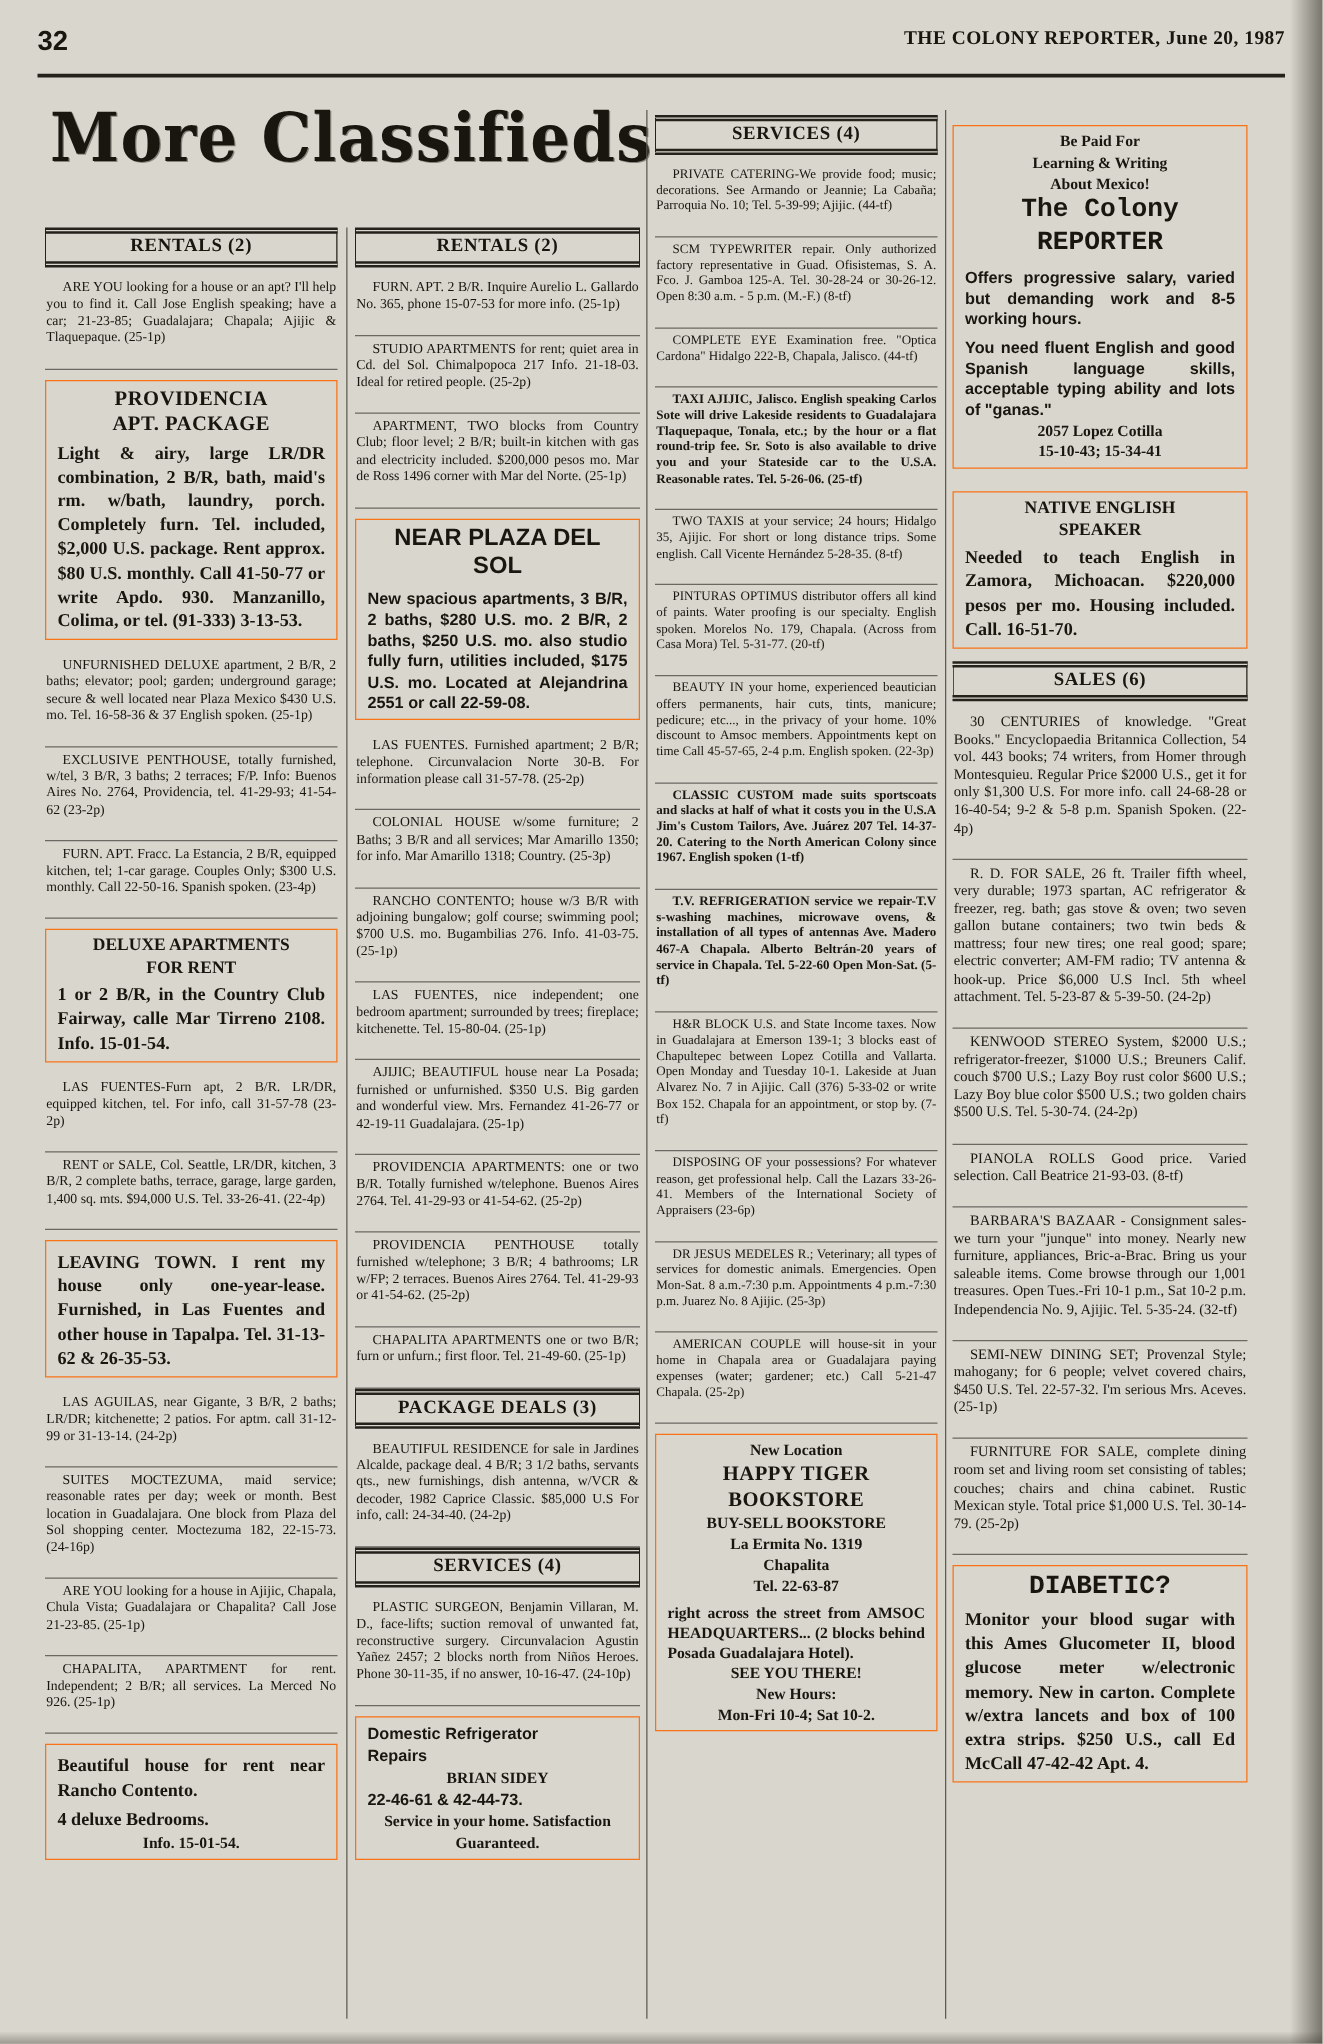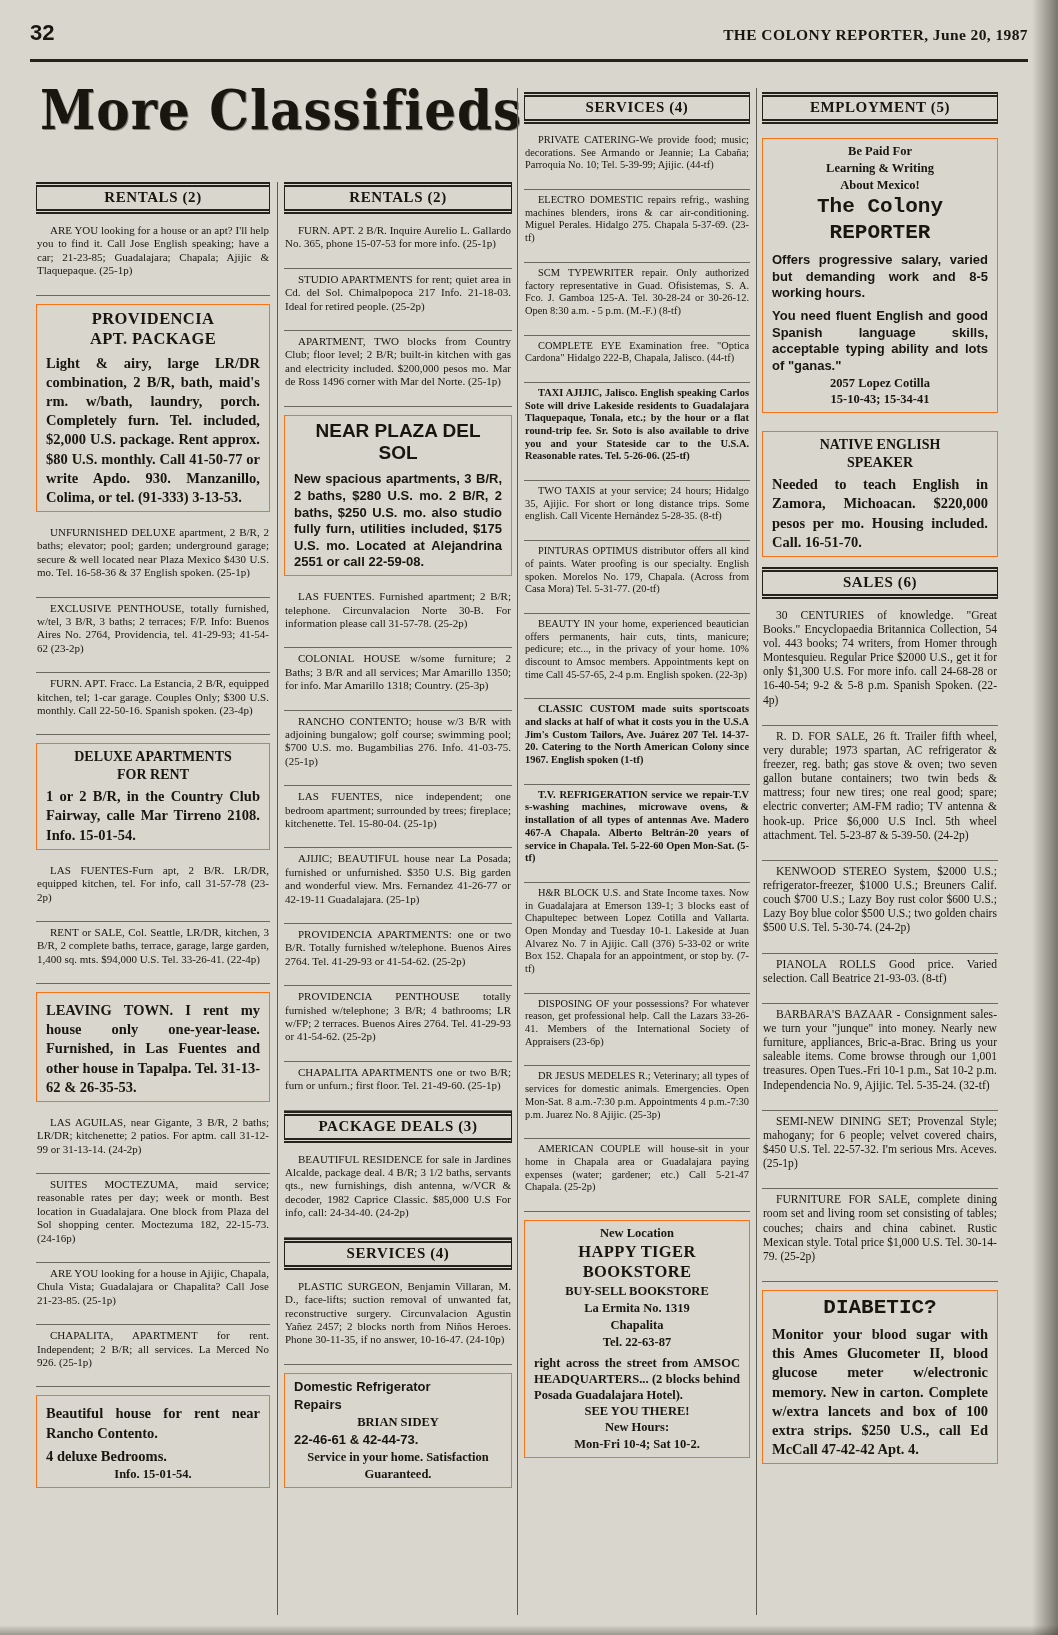--- a/index.html
+++ b/index.html
@@ -4,21 +4,21 @@
 <style>
   html,body{margin:0;padding:0;background:#a8a49b;}
   .page{
     position:relative;width:1058px;height:1635px;overflow:hidden;
     background:var(--paper,#d9d6ce);
     color:var(--ink,#18160f);
     font-family:"Liberation Serif",serif;
     margin:0 auto;
   }
   
-  .masthead-row{position:absolute;top:22px;left:30px;right:30px;display:flex;justify-content:space-between;align-items:flex-end;}
+  .masthead-row{position:absolute;top:22px;left:30px;right:30px;display:flex;justify-content:space-between;align-items:flex-start;}
   .pageno{font-family:"Liberation Sans",sans-serif;font-weight:bold;font-size:22px;line-height:1;}
   .masthead{font-weight:bold;font-size:15.5px;letter-spacing:.4px;}
   .head-rule{position:absolute;left:30px;right:30px;top:59px;height:3px;background:#24221b;}
   
   .big-title{
     position:absolute;left:40px;top:78px;margin:0;width:470px;
     font-family:"DejaVu Serif",serif;font-weight:bold;font-size:50px;
     letter-spacing:1px;white-space:nowrap;
     text-shadow:1px 1px 0 rgba(30,28,20,.45);
     transform:scaleY(1.08);transform-origin:left top;
@@ -139,21 +139,20 @@
         <div class="seg-c2">Domestic Refrigerator</div>
         <div class="seg-c2">Repairs</div>
         <div class="seg-c1">BRIAN SIDEY</div>
         <div class="seg-c2">22-46-61 &amp; 42-44-73.</div>
         <div class="seg-c1">Service in your home. Satisfaction Guaranteed.</div>
       </div>
     </div>
   <div class="col col3">
       <div class="section-header">SERVICES (4)</div>
       <p class="ad">PRIVATE CATERING-We provide food; music; decorations. See Armando or Jeannie; La Cabaña; Parroquia No. 10; Tel. 5-39-99; Ajijic. (44-tf)</p>
-      <p class="ad">ELECTRO DOMESTIC repairs refrig., washing machines blenders, irons &amp; car air-conditioning. Miguel Perales. Hidalgo 275. Chapala 5-37-69. (23-tf)</p>
       <p class="ad">SCM TYPEWRITER repair. Only authorized factory representative in Guad. Ofisistemas, S. A. Fco. J. Gamboa 125-A. Tel. 30-28-24 or 30-26-12. Open 8:30 a.m. - 5 p.m. (M.-F.) (8-tf)</p>
       <p class="ad">COMPLETE EYE Examination free. "Optica Cardona" Hidalgo 222-B, Chapala, Jalisco. (44-tf)</p>
       <p class="ad bold">TAXI AJIJIC, Jalisco. English speaking Carlos Sote will drive Lakeside residents to Guadalajara Tlaquepaque, Tonala, etc.; by the hour or a flat round-trip fee. Sr. Soto is also available to drive you and your Stateside car to the U.S.A. Reasonable rates. Tel. 5-26-06. (25-tf)</p>
       <p class="ad">TWO TAXIS at your service; 24 hours; Hidalgo 35, Ajijic. For short or long distance trips. Some english. Call Vicente Hernández 5-28-35. (8-tf)</p>
       <p class="ad">PINTURAS OPTIMUS distributor offers all kind of paints. Water proofing is our specialty. English spoken. Morelos No. 179, Chapala. (Across from Casa Mora) Tel. 5-31-77. (20-tf)</p>
       <p class="ad">BEAUTY IN your home, experienced beautician offers permanents, hair cuts, tints, manicure; pedicure; etc..., in the privacy of your home. 10% discount to Amsoc members. Appointments kept on time Call 45-57-65, 2-4 p.m. English spoken. (22-3p)</p>
       <p class="ad bold">CLASSIC CUSTOM made suits sportscoats and slacks at half of what it costs you in the U.S.A Jim's Custom Tailors, Ave. Juárez 207 Tel. 14-37-20. Catering to the North American Colony since 1967. English spoken (1-tf)</p>
       <p class="ad bold">T.V. REFRIGERATION service we repair-T.V s-washing machines, microwave ovens, &amp; installation of all types of antennas Ave. Madero 467-A Chapala. Alberto Beltrán-20 years of service in Chapala. Tel. 5-22-60 Open Mon-Sat. (5-tf)</p>
       <p class="ad">H&amp;R BLOCK U.S. and State Income taxes. Now in Guadalajara at Emerson 139-1; 3 blocks east of Chapultepec between Lopez Cotilla and Vallarta. Open Monday and Tuesday 10-1. Lakeside at Juan Alvarez No. 7 in Ajijic. Call (376) 5-33-02 or write Box 152. Chapala for an appointment, or stop by. (7-tf)</p>
       <p class="ad">DISPOSING OF your possessions? For whatever reason, get professional help. Call the Lazars 33-26-41. Members of the International Society of Appraisers (23-6p)</p>
@@ -167,21 +166,20 @@
         <div class="seg-c1">La Ermita No. 1319</div>
         <div class="seg-c1">Chapalita</div>
         <div class="seg-c1">Tel. 22-63-87</div>
         <div class="seg-b1">right across the street from AMSOC HEADQUARTERS... (2 blocks behind Posada Guadalajara Hotel).</div>
         <div class="seg-c1">SEE YOU THERE!</div>
         <div class="seg-c1">New Hours:</div>
         <div class="seg-c1">Mon-Fri 10-4; Sat 10-2.</div>
       </div>
     </div>
   <div class="col col4">
-      <div class="section-header">EMPLOYMENT (5)</div>
       <div class="boxed">
         <div class="seg-c1">Be Paid For</div>
         <div class="seg-c1">Learning &amp; Writing</div>
         <div class="seg-c1">About Mexico!</div>
         <div class="seg-big">The Colony</div>
         <div class="seg-big">REPORTER</div>
         <div class="seg-b2">Offers progressive salary, varied but demanding work and 8-5 working hours.</div>
         <div class="seg-b2">You need fluent English and good Spanish language skills, acceptable typing ability and lots of "ganas."</div>
         <div class="seg-c1">2057 Lopez Cotilla</div>
         <div class="seg-c1">15-10-43; 15-34-41</div>

